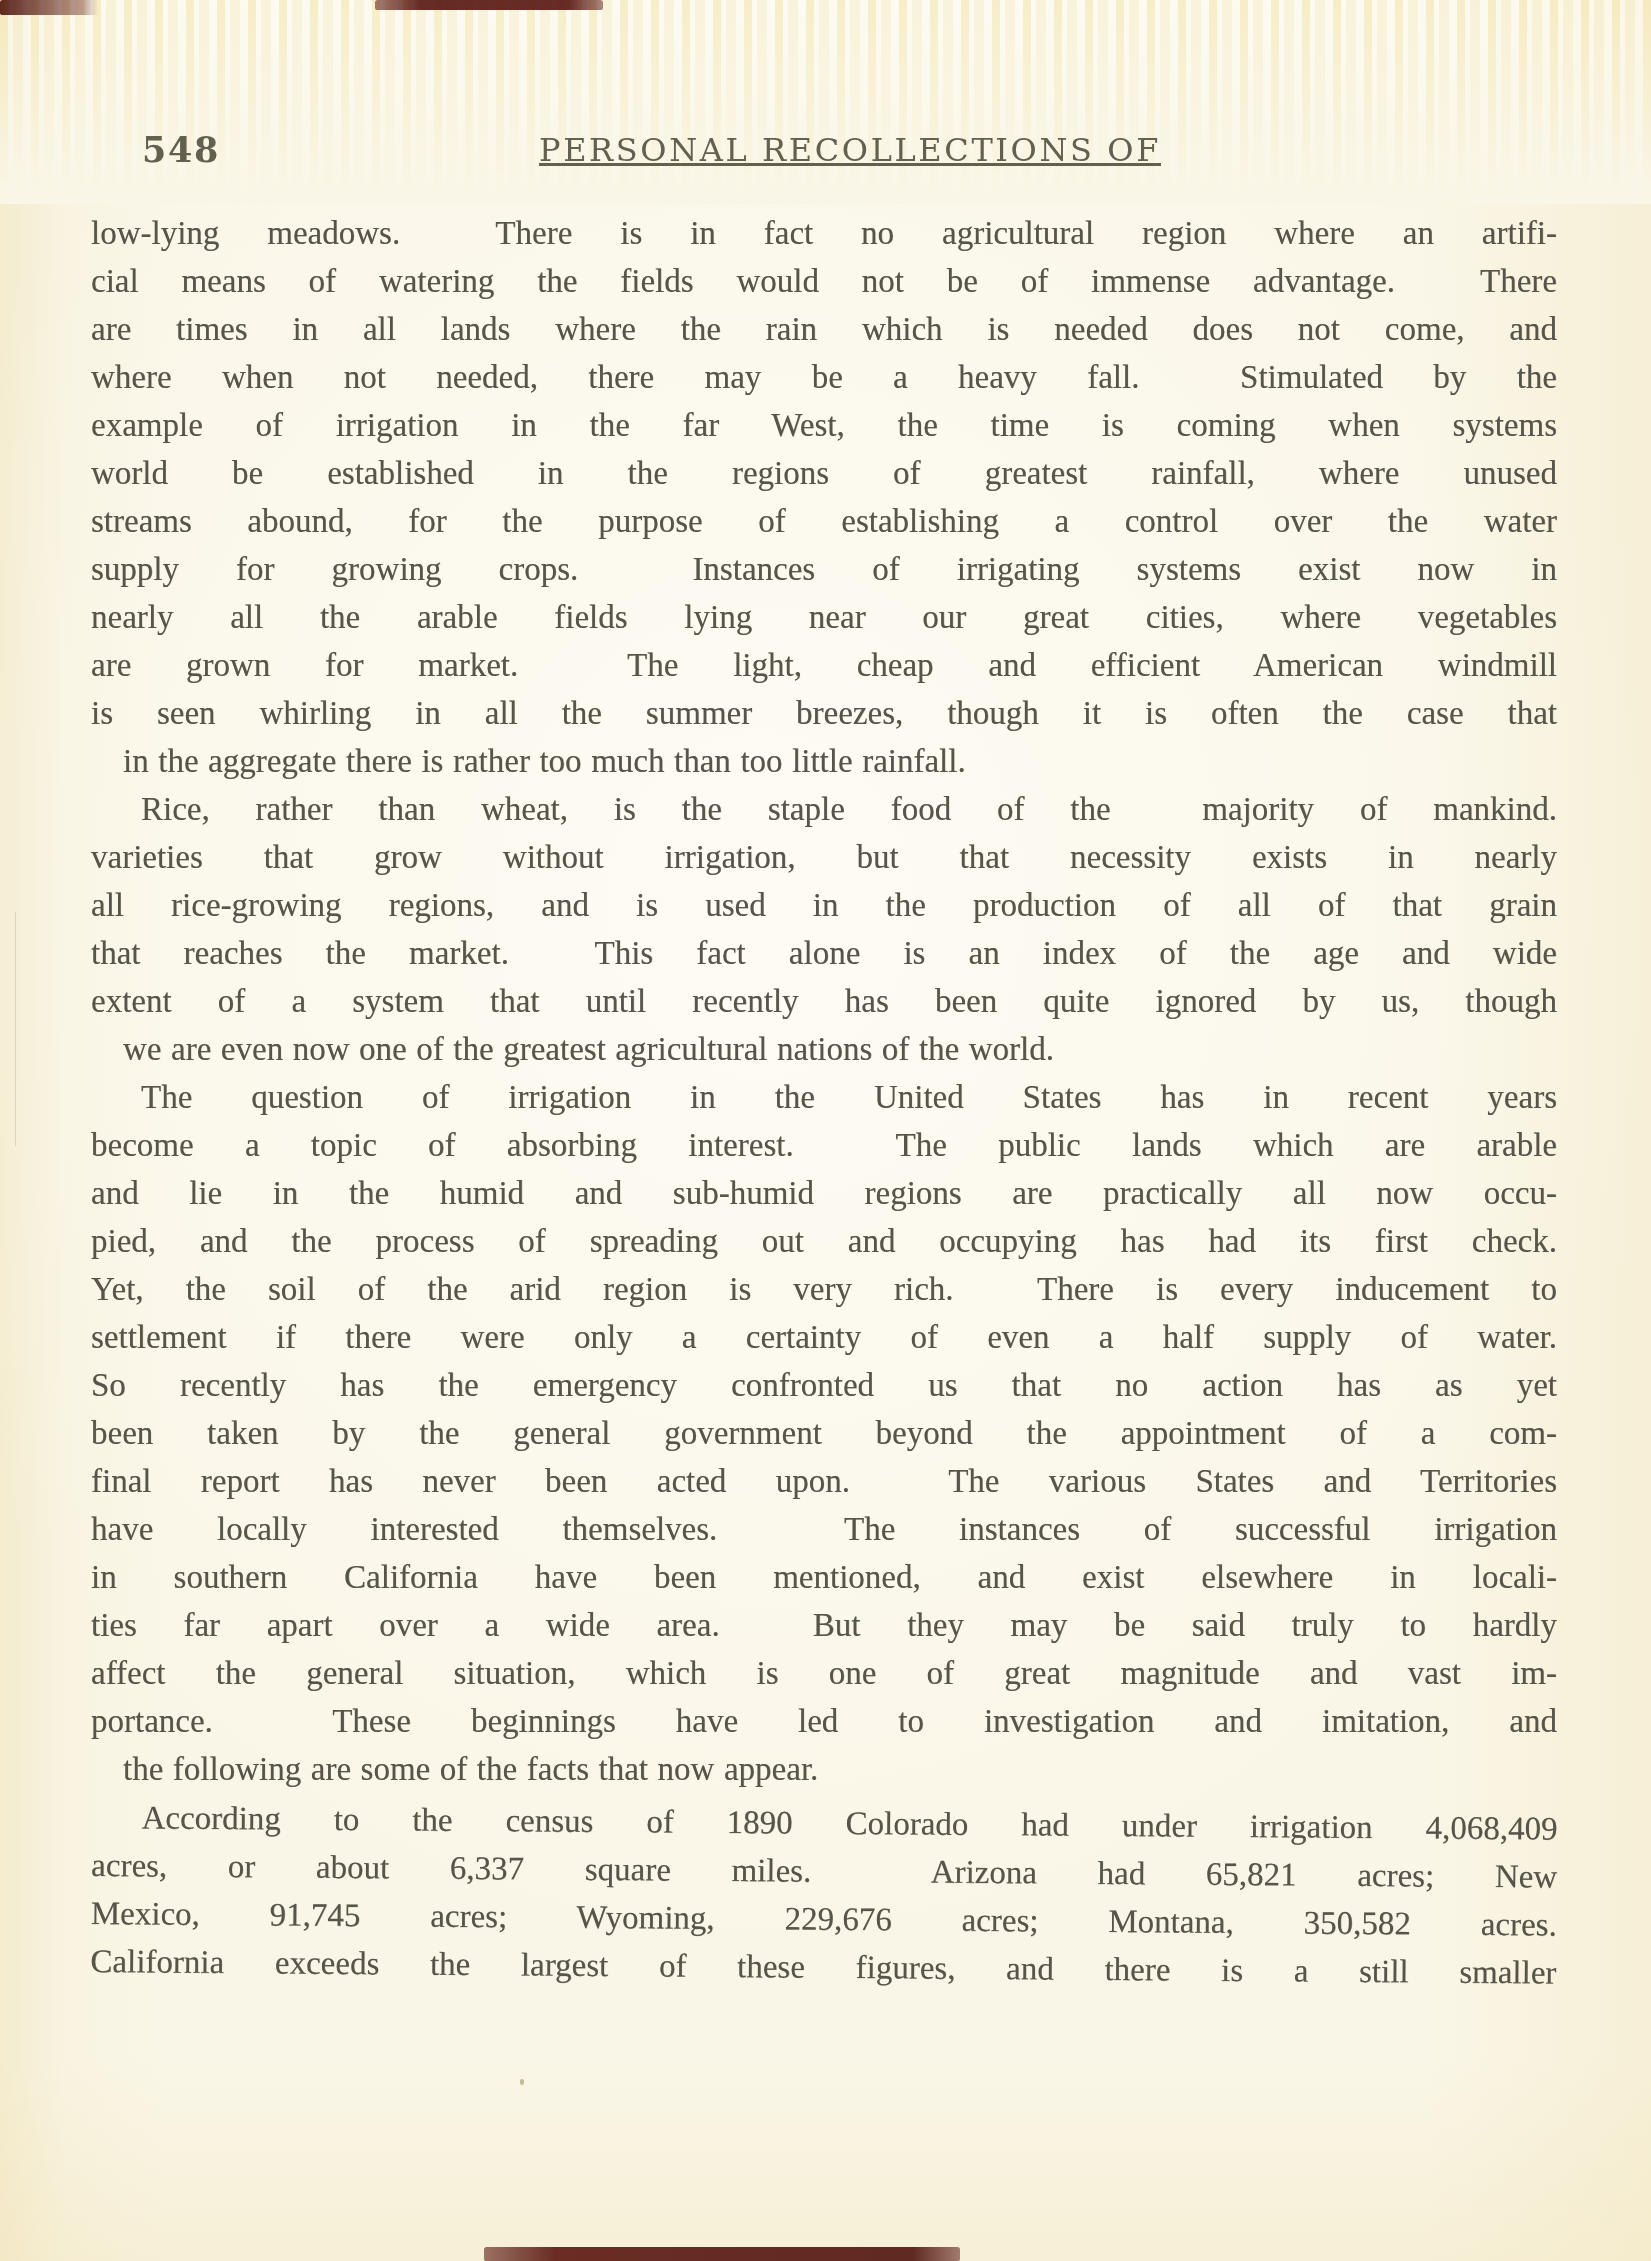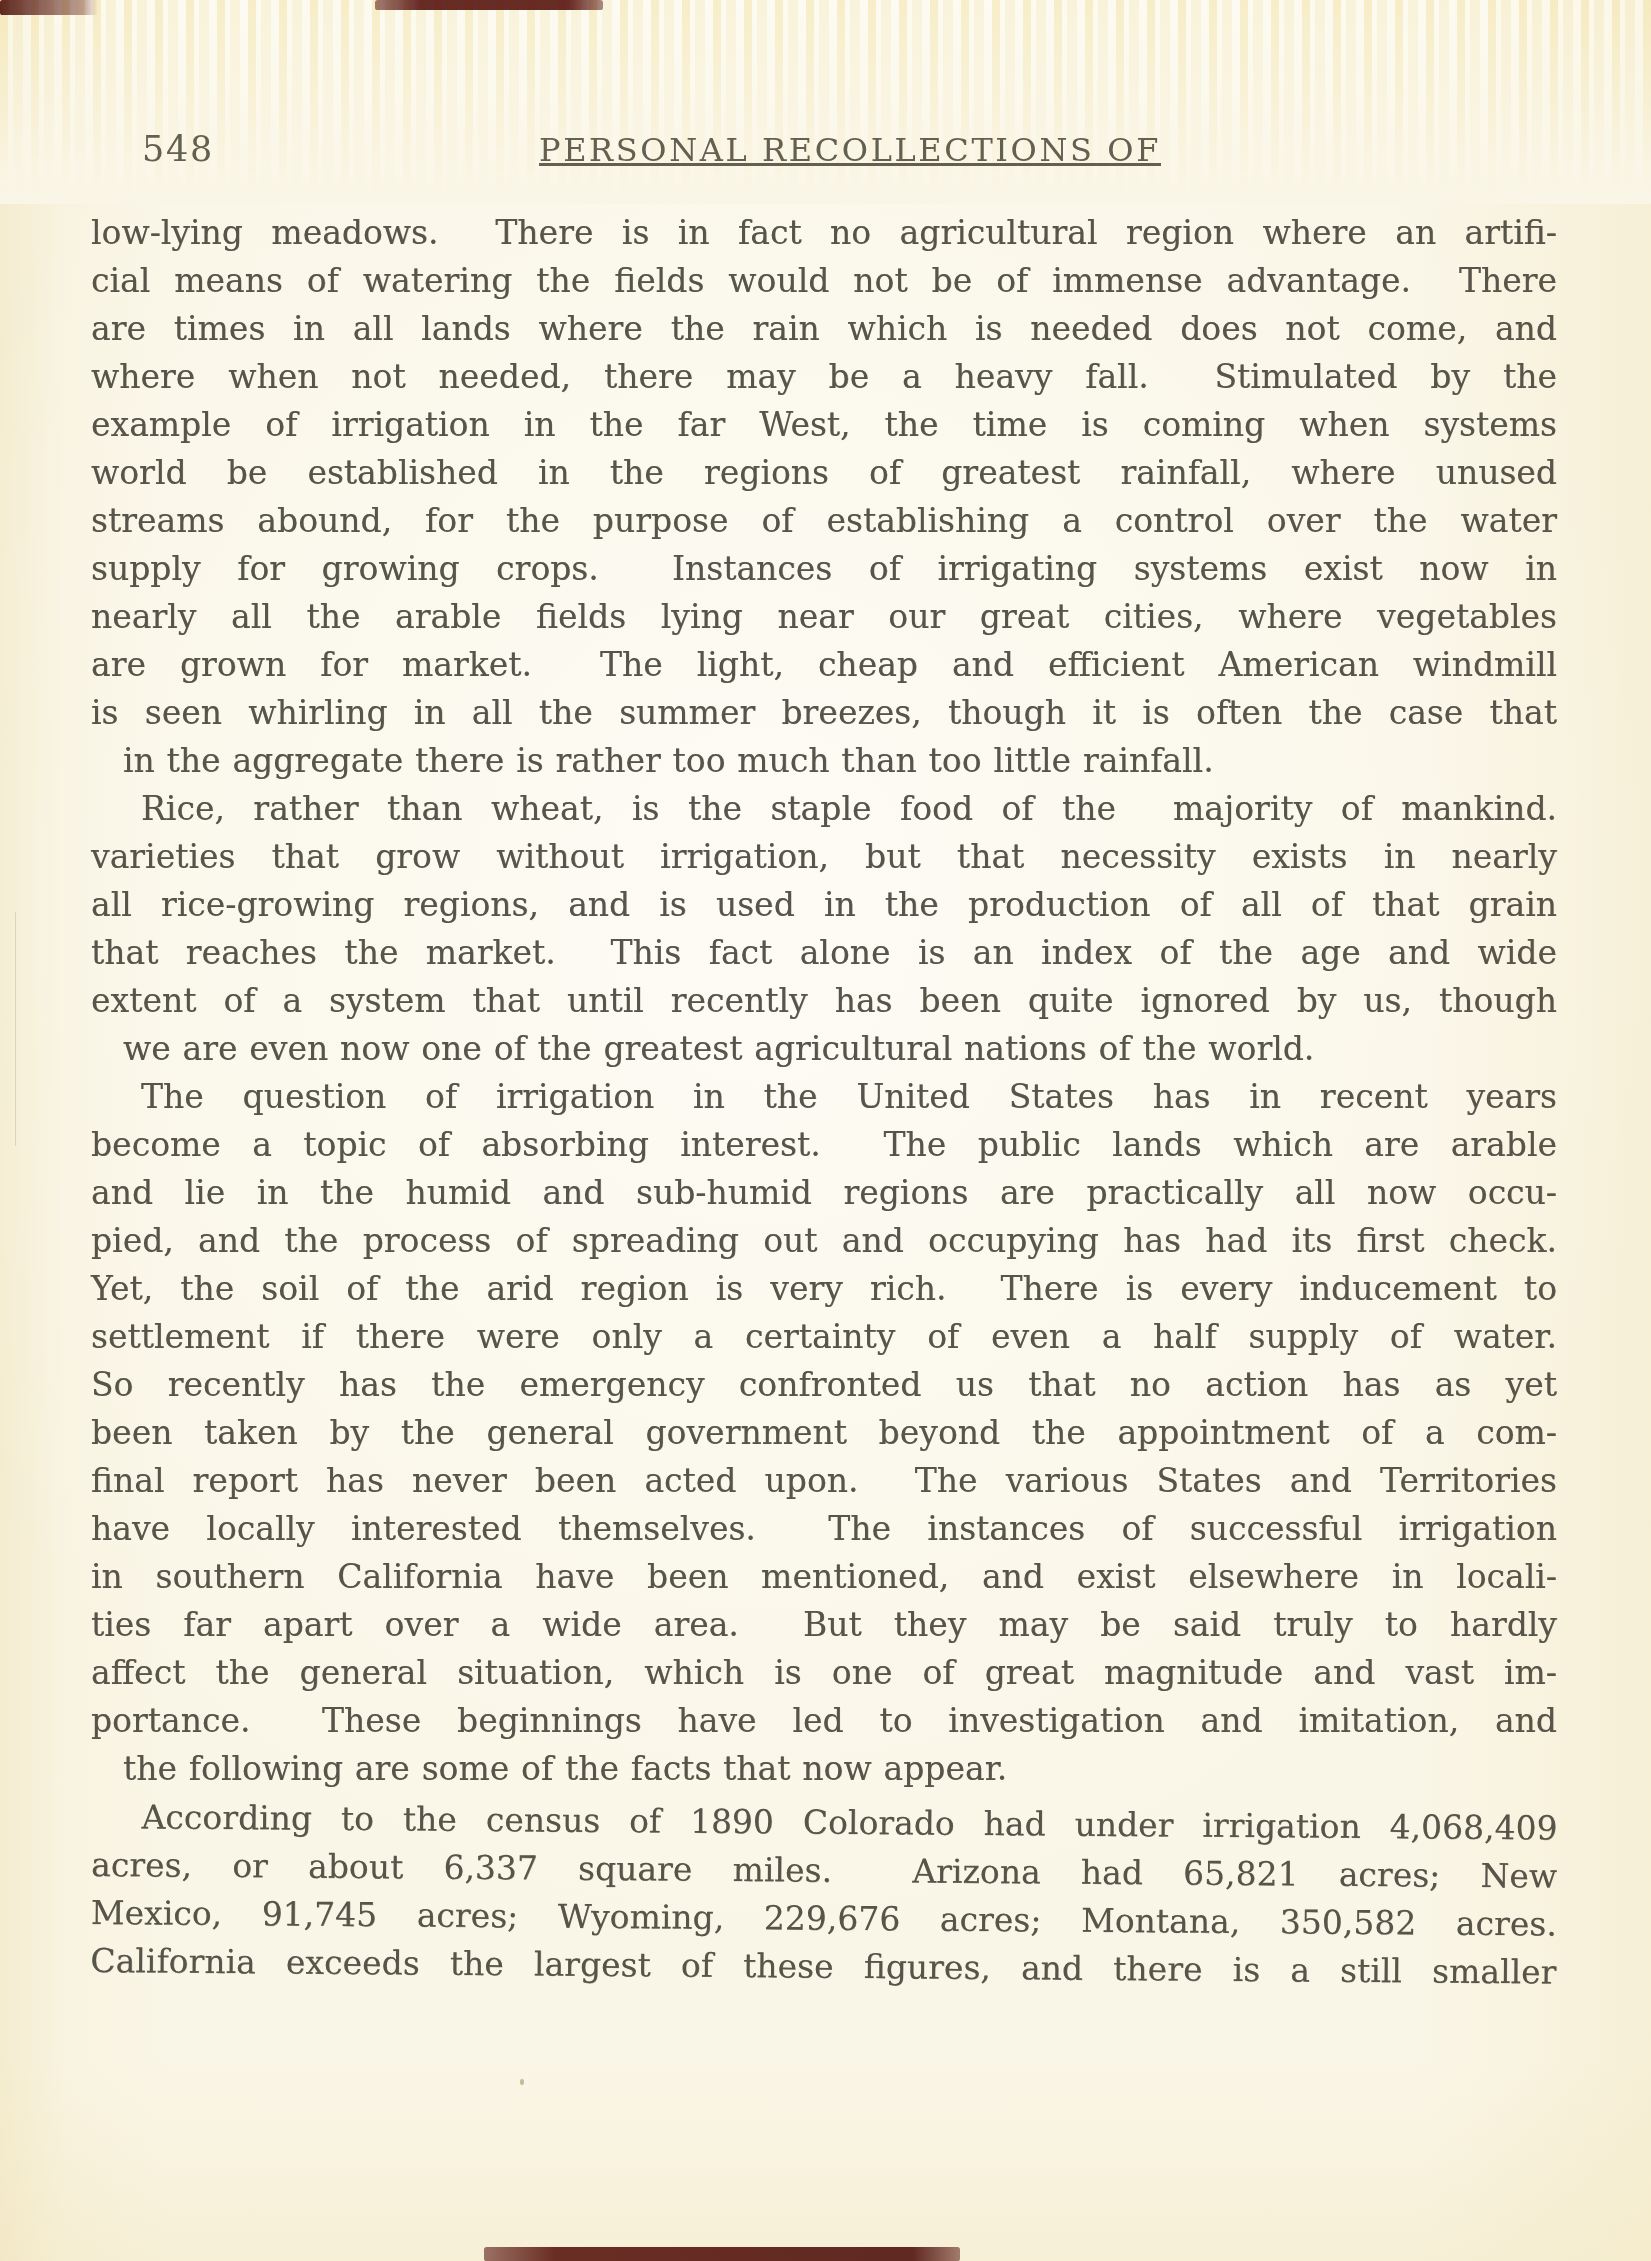--- a/index.html
+++ b/index.html
@@ -21,36 +21,37 @@
       linear-gradient(180deg, rgba(250,246,231,0) 0%, rgba(250,246,231,0.45) 45%, rgba(250,246,231,0.95) 92%, #faf6e7 100%),
       repeating-linear-gradient(90deg,
         rgba(244,228,168,0.5) 0px, rgba(244,228,168,0.5) 7.8px,
         rgba(255,254,246,0.55) 7.8px, rgba(255,254,246,0.55) 13px,
         rgba(247,236,194,0.35) 13px, rgba(247,236,194,0.35) 23.4px,
         rgba(255,255,250,0.5) 23.4px, rgba(255,255,250,0.5) 31px);
   }
   .running-header { position: absolute; top: 129px; left: 0; width: 100%; color: #64604f; }
   .page-number {
     position: absolute; left: 142px; top: 0;
-    font-size: 35px; letter-spacing: 1.7px;
+    font-size: 35px; letter-spacing: 1.7px; font-weight: bold;
   }
   .running-title {
     position: absolute; left: 87px; width: 1478px; top: 1.7px;
     padding-left: 24px;
     text-align: center;
     font-size: 32px; letter-spacing: 2.6px;
     white-space: nowrap;
     text-decoration: underline;
   }
   .text-block {
     position: absolute; left: 91px; top: 209px; width: 1466px;
     font-size: 33px; line-height: 48px;
     color: #57544a;
     text-shadow: 0.3px 0.3px 0.6px rgba(96,92,80,0.5);
     word-spacing: 1.3px;
+    font-family: Liberation Serif, serif;
   }
   .line {
     text-align: justify;
     text-align-last: justify;
     white-space: pre-wrap;
     height: 48px;
     overflow: visible;
   }
   .line.indent { text-indent: 50px; }
   .line.endline { text-align-last: left; margin-left: 32px; }

